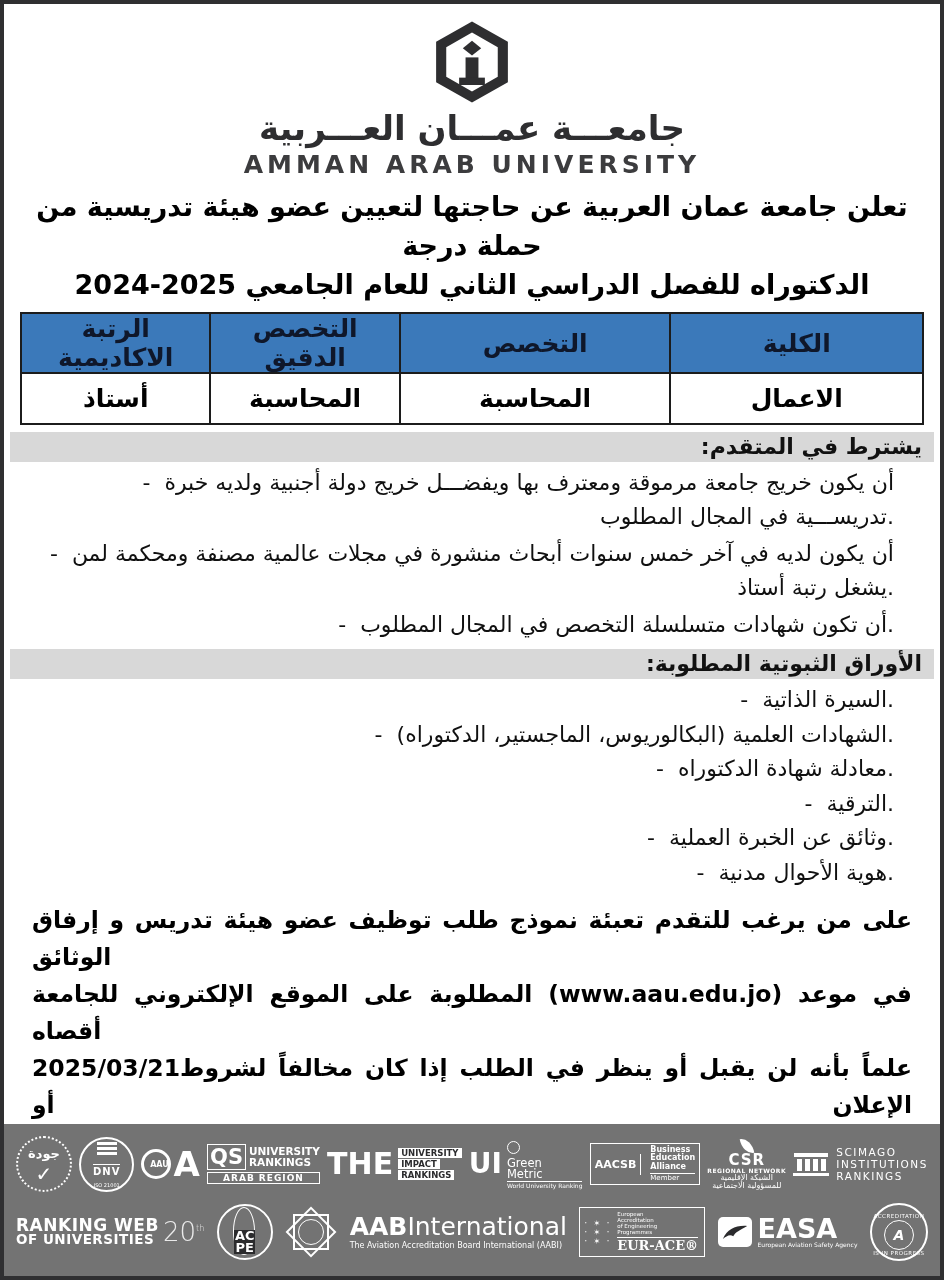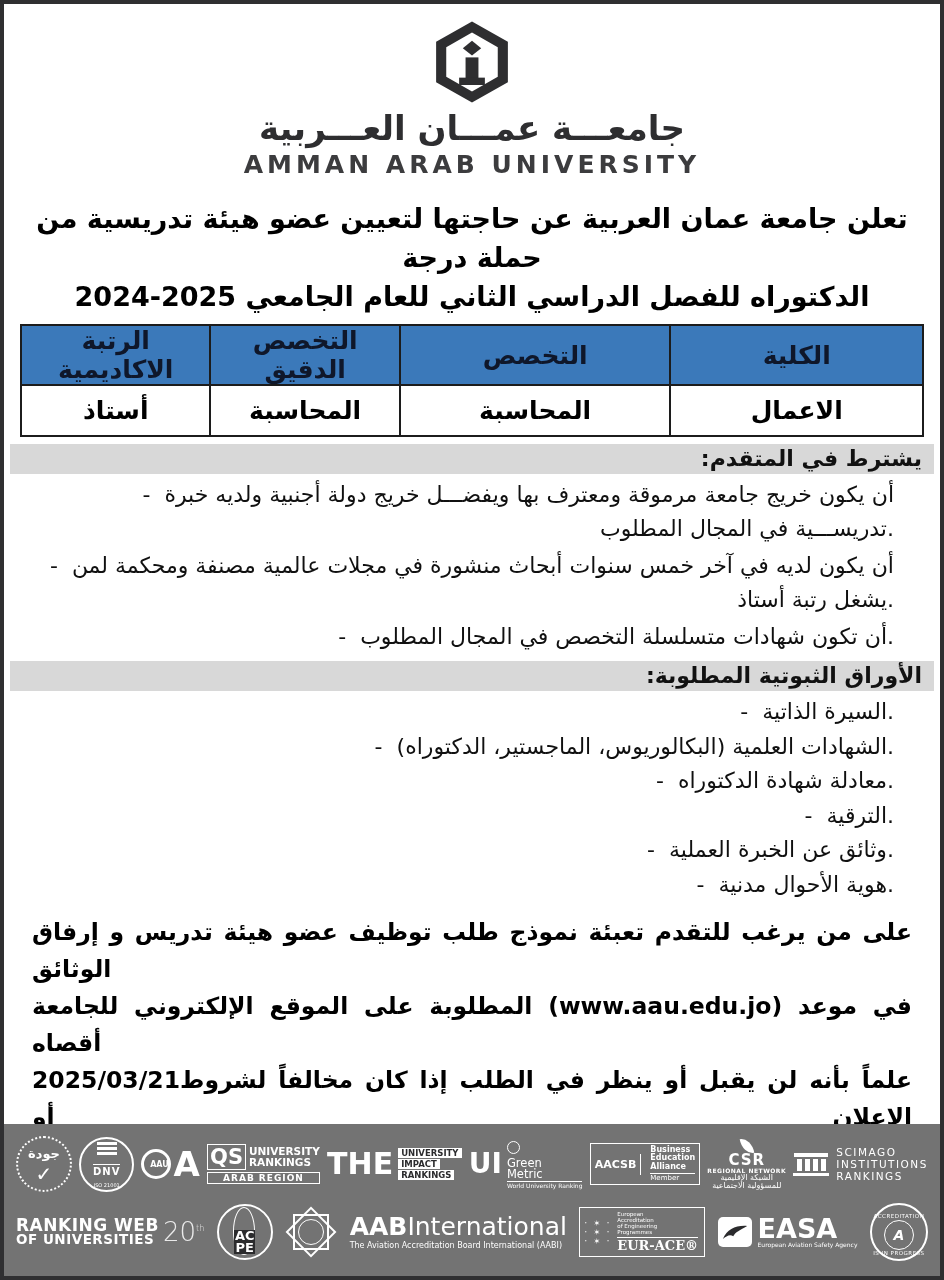--- a/index.html
+++ b/index.html
@@ -8,21 +8,21 @@
     width:944px; height:1280px; margin:0 auto; position:relative;
     background:#ffffff; border:4px solid #2f2f31; overflow:hidden;
     font-family:"DejaVu Sans", sans-serif; color:#000;
   }
   
   .masthead { text-align:center; padding-top:16px; }
   .hexlogo { display:block; margin:0 auto; }
   .uni-ar { font-size:34px; font-weight:bold; color:#2e2e30; margin-top:4px; direction:rtl; }
   .uni-en { font-size:25px; font-weight:bold; color:#3c3c3e; letter-spacing:4px; margin-top:2px; }
   
-  .title { direction:rtl; text-align:center; font-weight:bold; font-size:27px; line-height:39px; margin-top:20px; padding:0 12px; }
+  .title { direction:rtl; text-align:center; font-weight:bold; font-size:27px; line-height:39px; margin-top:8px; padding:0 12px; }
   
   table.vacancy { direction:rtl; border-collapse:collapse; width:904px; margin:8px auto 0 auto; table-layout:fixed; }
   table.vacancy th, table.vacancy td { border:2.5px solid #1c1c1c; text-align:center; font-weight:bold; }
   table.vacancy th { background:#3b79ba; color:#0f172a; font-size:25px; height:45px; }
   table.vacancy td { font-size:25px; height:51px; }
   .w-college{width:28%;} .w-major{width:30%;} .w-minor{width:21%;} .w-rank{width:21%;}
   
   .bar { background:#d8d8d8; height:30px; line-height:30px; margin:7px 6px 0 6px;
          direction:rtl; text-align:right; padding-right:12px; font-weight:bold; font-size:22px; color:#111; }
   

